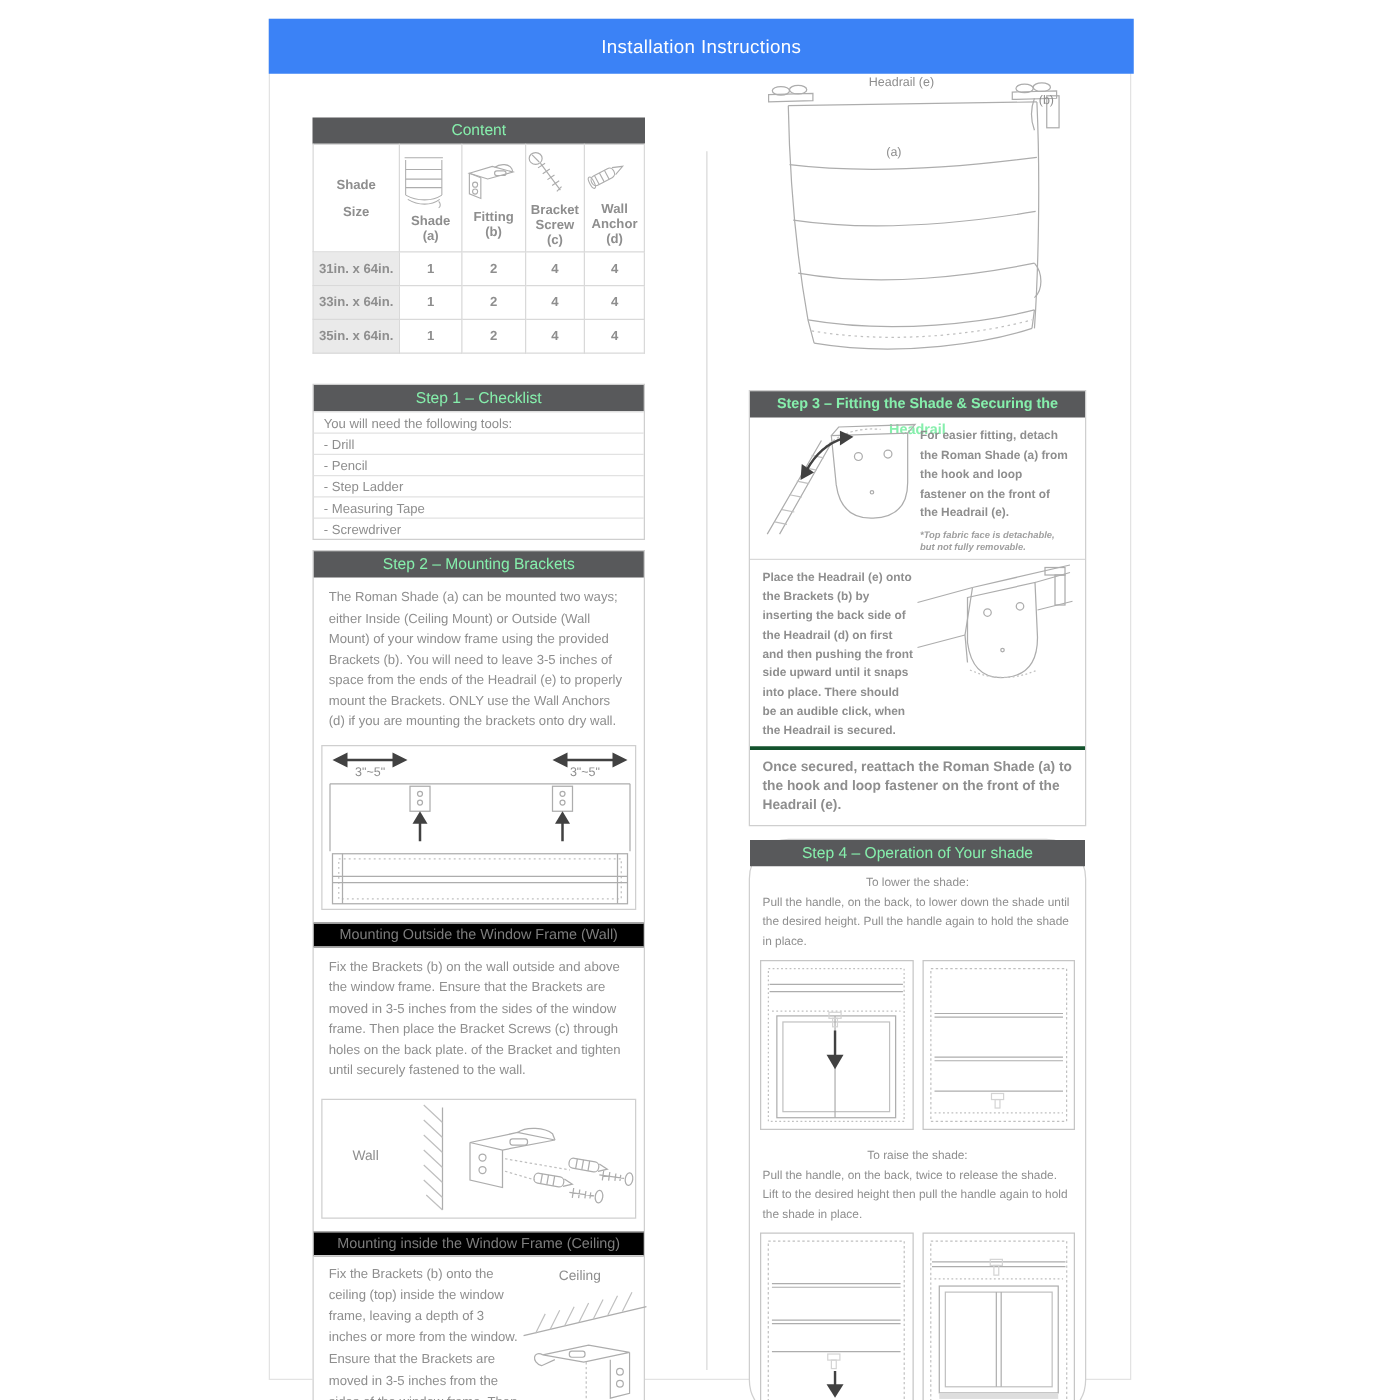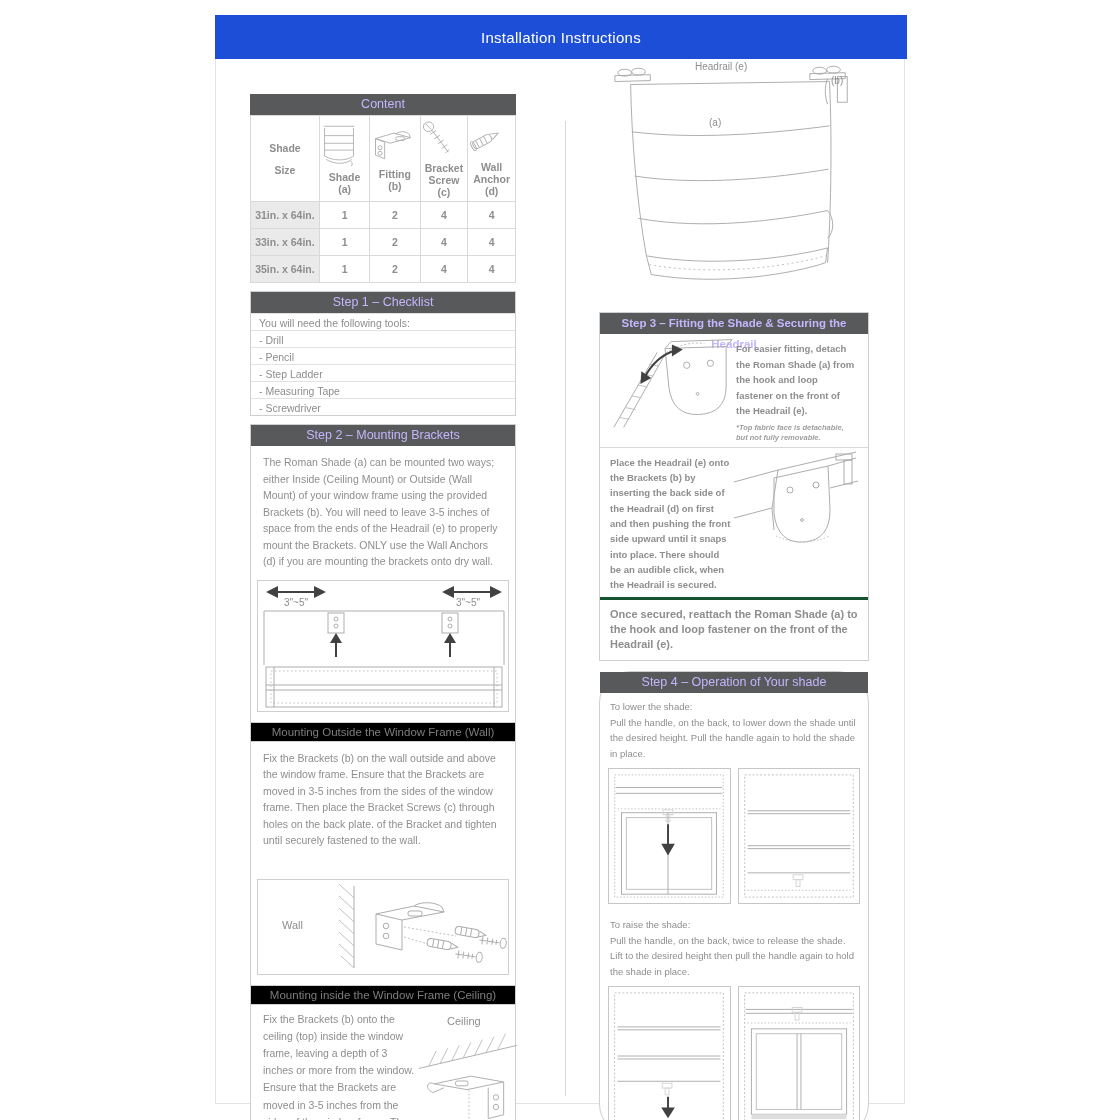--- a/index.html
+++ b/index.html
@@ -7,29 +7,29 @@
   body {
     width:1120px; height:1120px; background:#ffffff; position:relative;
     font-family:"Liberation Sans", sans-serif; color:#8e8e8e;
   }
   .page {
     position:absolute; left:215px; top:15px; width:690px; height:1089px;
     background:#fff; border:1px solid #e3e3e3;
   }
   .titlebar {
     position:absolute; left:-1px; top:-1px; width:692px; height:44px;
-    background:#1d4ed8; color:#fff; font-size:15px; letter-spacing:.3px;
+    background:#3b82f6; color:#fff; font-size:15px; letter-spacing:.3px;
     display:flex; align-items:center; justify-content:center;
   }
   .vdivider { position:absolute; left:349px; top:105px; width:1px; height:975px; background:#d9d9d9; }
   .col-left  { position:absolute; left:34px;  top:78px; width:266px; }
   .col-right { position:absolute; left:383px; top:45px; width:270px; }
 
   .bar {
-    background:#58595b; color:#c4b5fd; text-align:center;
+    background:#58595b; color:#86efac; text-align:center;
     height:21px; line-height:21px; font-size:12.5px;
   }
   .subbar {
     background:#000000; border-top:1px solid #cfcfcf; border-bottom:1px solid #cfcfcf;
     color:#7d7d7d; font-size:11.5px; text-align:center; height:20px; line-height:19px;
   }
   .box { border:1px solid #cfcfcf; background:#fff; }
 
   
   table.ctable { width:100%; border-collapse:collapse; table-layout:fixed;font-weight:bold; }
@@ -48,21 +48,21 @@
   .s1row:first-of-type { border-top:none; }
 
   
   .para { font-size:10.5px; color:#8e8e8e; line-height:16.5px; padding:8px 12px 6px; text-align:left; }
 
   .diagram-box { border:1px solid #cfcfcf; margin:4px 6px 10px; position:relative; height:132px; }
   .gap-label { position:absolute; top:16px; font-size:10px; color:#8e8e8e; }
   .gap-left  { left:26px; }
   .gap-right { right:28px; }
 
-  .wall-fig { border:1px solid #cfcfcf; margin:24px 6px 10px; position:relative; height:96px; }
+  .wall-fig { border:1px solid #cfcfcf; margin:8px 6px 10px; position:relative; height:96px; }
   .wall-label { position:absolute; left:24px; top:39px; font-size:11px; color:#8e8e8e; }
 
   .ceil-section { display:flex; padding:6px 8px 10px 12px; }
   .ceil-text { width:152px; font-size:10.5px; color:#8e8e8e; line-height:17.2px; }
   .ceil-fig { flex:1; position:relative; height:176px; }
   .ceil-label { position:absolute; left:32px; top:4px; font-size:11px; color:#8e8e8e; }
 
   
   .shade-fig { position:relative; height:243px; }
   .fig-label { position:absolute; font-size:10px; color:#8e8e8e; }
@@ -74,21 +74,21 @@
   .s3r1-fig { width:136px; }
   .s3r1-text { width:126px; padding:7px 6px 4px 0; font-size:9.5px; line-height:15.5px; color:#8e8e8e; }
   .note { font-size:7.5px; color:#9e9e9e; font-style:italic; margin-top:4px; line-height:1.35; }
   .s3r2 { display:flex; border-bottom:3px solid #14532d; }
   .s3r2-text { width:132px; padding:7px 0 5px 10px; font-size:9.5px; line-height:15.3px; color:#8e8e8e; }
   .s3r2-fig { flex:1; }
   .s3r3 { padding:7px 10px 8px; font-size:11px; line-height:15px; color:#8e8e8e; }
 
   .s4box { margin-top:10px;border-radius:32px; }
   .optext { padding:6px 10px 5px; font-size:9.5px; color:#8e8e8e; line-height:15.5px; }
-  .op-head { display:block; }
+  .op-head { display:block;text-align:center; }
   .winrow { display:flex; gap:7px; padding:2px 8px 7px; }
   .winbox { border:1px solid #c6c6c6; flex:1; display:flex; align-items:center; justify-content:center; }
   .winrow.r1 .winbox { height:136px; }
   .winrow.r2 .winbox { height:142px; }
 
   .s5box { margin-top:10px; }
 
   svg { display:block; }
   .ln { stroke:#adadad; fill:none; stroke-width:1; }
   .lnl { stroke:#c0c0c0; fill:none; stroke-width:1; }
@@ -180,21 +180,21 @@
           <td class="sizecell">35in. x 64in.</td>
           <td>1</td>
           <td>2</td>
           <td>4</td>
           <td>4</td>
         </tr>
       </tbody>
         </table>
     </div>
 
-    <div class="box" style="margin-top:8px;">
+    <div class="box" style="margin-top:24px;">
       <div class="bar">Step 1 – Checklist</div>
       <div class="s1row">You will need the following tools:</div>
       <div class="s1row">- Drill</div>
       <div class="s1row">- Pencil</div>
       <div class="s1row">- Step Ladder</div>
       <div class="s1row">- Measuring Tape</div>
       <div class="s1row">- Screwdriver</div>
     </div>
 
     <div class="box" style="margin-top:8px;">

